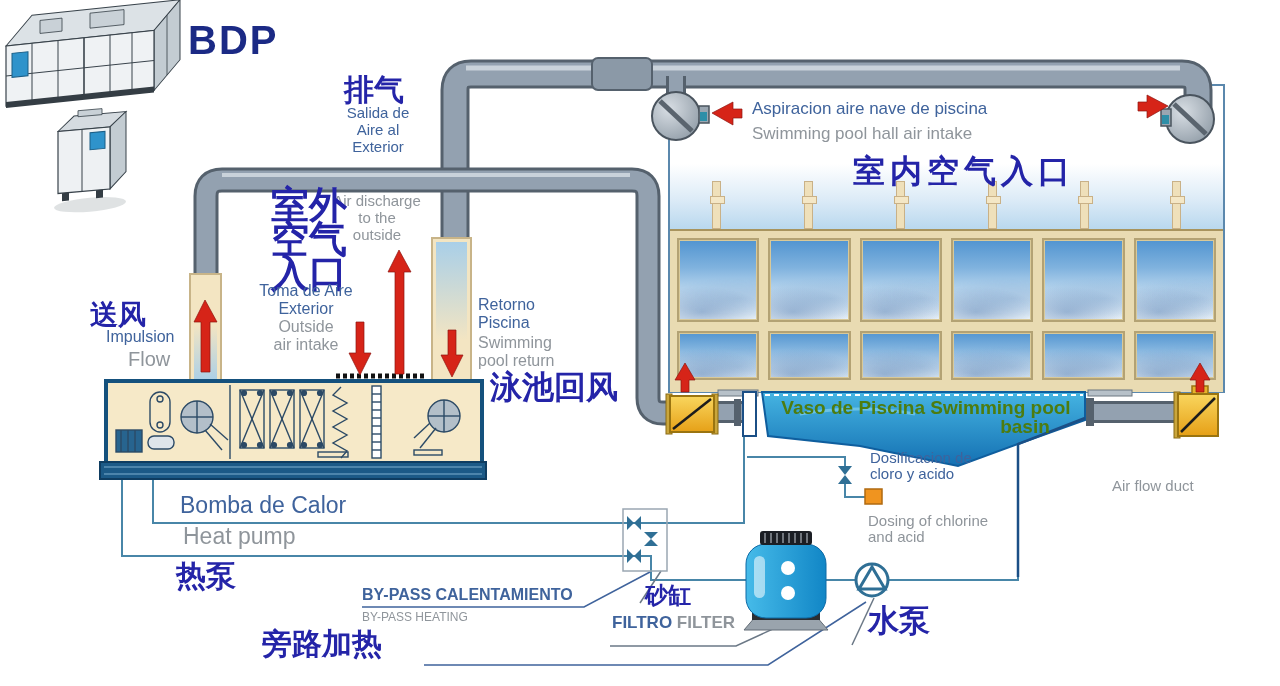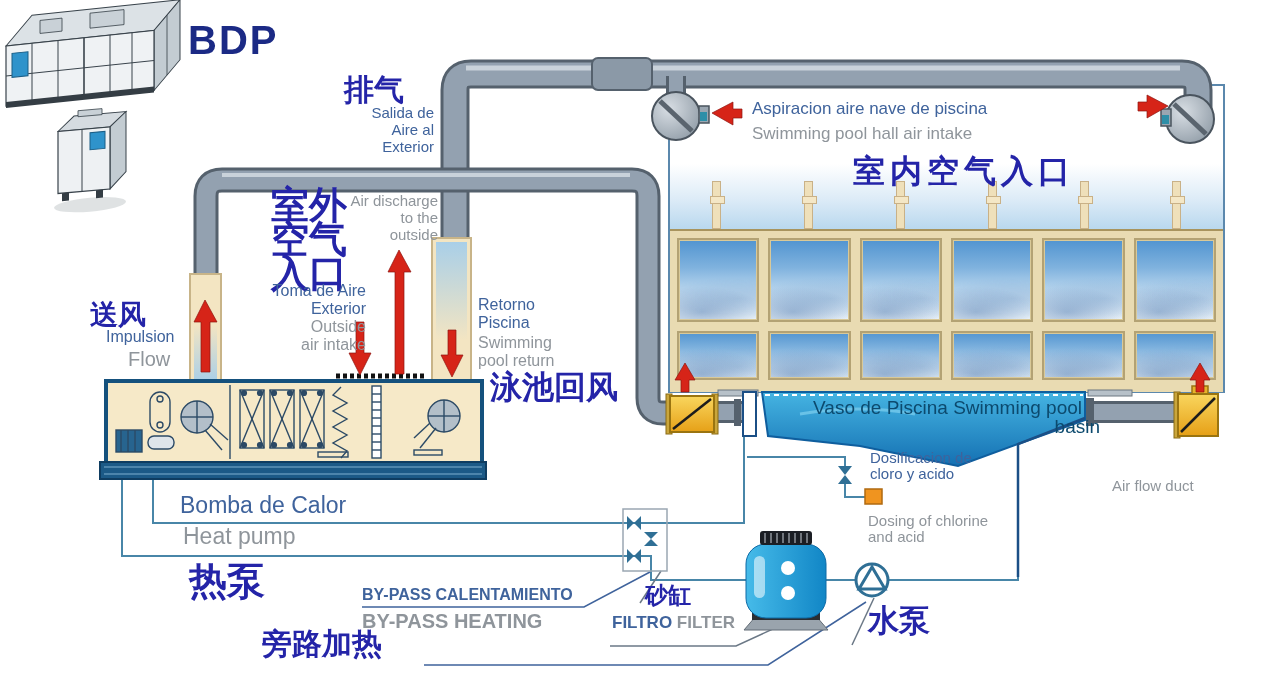--- a/index.html
+++ b/index.html
@@ -4,22 +4,22 @@
 <style>
   html,body{margin:0;padding:0;background:#ffffff;}
   #stage{position:relative;width:1280px;height:682px;background:#ffffff;overflow:hidden;
          font-family:"Liberation Sans","DejaVu Sans",sans-serif;}
   #stage svg{position:absolute;left:0;top:0;z-index:3;pointer-events:none;}
   .lbl{position:absolute;z-index:5;white-space:nowrap;}
   .cjk{color:#2424a8;font-weight:bold;}
   .es{color:#3f639c;}
   .en{color:#8f959b;}
   .brand{color:#1b2a85;font-weight:bold;font-size:40px;letter-spacing:2px;}
-  .ctr{text-align:right;}
-  .w{color:#0c4a6e;font-weight:normal;}
+  .ctr{text-align:center;}
+  .w{color:#4d7c0f;font-weight:bold;}
   
   #hall{position:absolute;left:668px;top:84px;width:557px;height:309px;z-index:1;
         background:#ffffff;border:2px solid #5b88ad;box-sizing:border-box;}
   #sky{position:absolute;left:0;top:78px;width:553px;height:65px;
        background:linear-gradient(180deg,#ffffff 0%,#dcebf7 55%,#b9d8ee 100%);}
   .post{position:absolute;bottom:0;width:9px;height:48px;background:#efe0ba;
         border:1px solid #c9b187;box-sizing:border-box;}
   .post:before{content:"";position:absolute;left:-3px;top:14px;width:13px;height:6px;
         background:#f4e7c6;border:1px solid #c9b187;}
   #windows{position:absolute;left:0;top:143px;width:553px;height:163px;box-sizing:border-box;
@@ -375,24 +375,24 @@
   </div>
   <div class="lbl en" style="left:868px;top:513px;font-size:15px;line-height:16px">
     <div>Dosing of chlorine</div>
     <div>and acid</div>
   </div>
 
   <div class="lbl en" style="left:1112px;top:477px;font-size:15px">Air flow duct</div>
 
   <div class="lbl es" style="left:180px;top:492px;font-size:23px">Bomba de Calor</div>
   <div class="lbl en" style="left:183px;top:523px;font-size:23px">Heat pump</div>
-  <div class="lbl cjk" style="left:189px;top:556px;font-size:38px">热泵</div>
+  <div class="lbl cjk" style="left:176px;top:556px;font-size:30px">热泵</div>
 
   <div class="lbl es" style="left:362px;top:586px;font-size:16px;font-weight:600">BY-PASS CALENTAMIENTO</div>
-  <div class="lbl en" style="left:362px;top:610px;font-size:20px;font-weight:700">BY-PASS HEATING</div>
+  <div class="lbl en" style="left:362px;top:610px;font-size:12px;font-weight:400">BY-PASS HEATING</div>
   <div class="lbl cjk" style="left:262px;top:624px;font-size:30px">旁路加热</div>
 
   <div class="lbl cjk" style="left:645px;top:580px;font-size:23px">砂缸</div>
   <div class="lbl" style="left:612px;top:613px;font-size:17px;font-weight:600">
     <span class="es">FILTRO</span>
     <span class="en">FILTER</span>
   </div>
 
   <div class="lbl cjk" style="left:868px;top:600px;font-size:31px">水泵</div>
 

